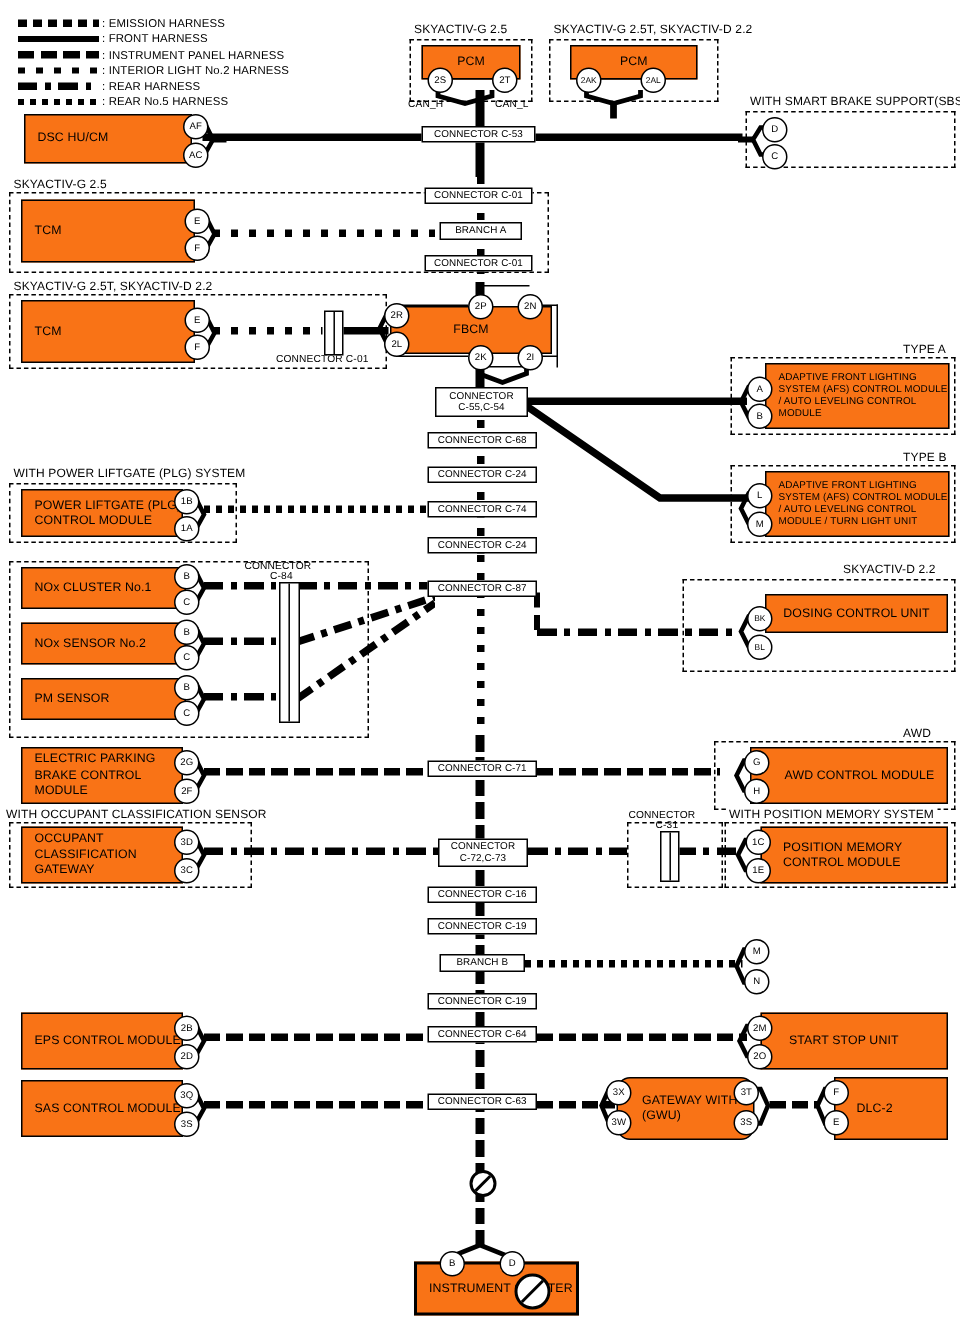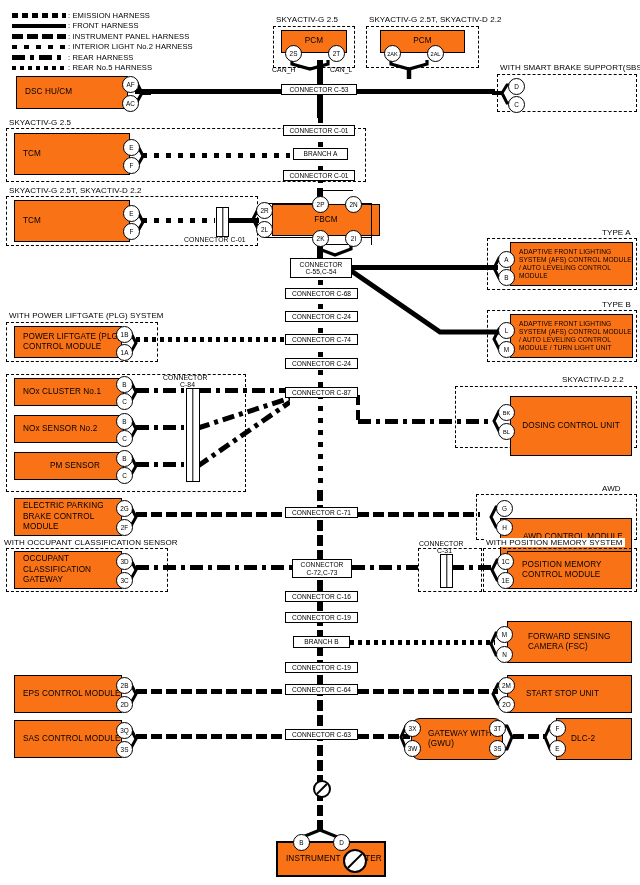--- a/index.html
+++ b/index.html
@@ -192,21 +192,21 @@
   <svg class="fork" style="left:131px;top:203px;width:22px;height:38px;" viewBox="0 0 22 38">
     <path d="M3 9 L7 9 L12 19 L7 28 L3 28" stroke="#000" stroke-width="3" fill="none"></path>
   </svg>
   <div class="h h-il-h abs" style="left:142px;top:218px;width:73px;height:5px;"></div>
   <div class="ic" style="left:216px;top:207px;width:11px;height:28px;">
     <div class="ic-inner"></div>
   </div>
   <div class="h h-front abs" style="left:227px;top:218px;width:32px;height:5px;"></div>
   <div class="tl sm" style="left:184px;top:236px;">CONNECTOR C-01</div>
 
-  <div class="box" style="left:272px;top:204px;width:108px;height:32px;border:1.1px solid #000;">
+  <div class="box" style="left:260px;top:204px;width:108px;height:32px;border:1.1px solid #000;">
     <span class="txt" style="width:100%;text-align:center;padding-left:0;">FBCM</span>
   </div>
   <div class="pin" style="left:256px;top:202px;">2R</div>
   <div class="pin" style="left:256px;top:221px;">2L</div>
   <div class="pin" style="left:312px;top:196px;">2P</div>
   <div class="pin" style="left:345px;top:196px;">2N</div>
   <div class="pin" style="left:312px;top:230px;">2K</div>
   <div class="pin" style="left:345px;top:230px;">2I</div>
   <svg class="fork" style="left:248px;top:200px;width:16px;height:38px;" viewBox="0 0 16 38">
     <path d="M14 9 L10 9 L5 19 L10 29 L14 29" stroke="#000" stroke-width="3" fill="none"></path>
@@ -287,21 +287,21 @@
   <div class="box" style="left:14px;top:415px;width:110px;height:28px;">
     <span class="txt">NOx SENSOR No.2</span>
   </div>
   <div class="pin" style="left:116px;top:413px;">B</div>
   <div class="pin" style="left:116px;top:430px;">C</div>
   <svg class="fork" style="left:124px;top:411px;width:22px;height:36px;" viewBox="0 0 22 36">
     <path d="M3 8 L7 8 L12 18 L7 27 L3 27" stroke="#000" stroke-width="3" fill="none"></path>
   </svg>
   <div class="h h-rear-h abs" style="left:136px;top:425px;width:48px;height:5px;"></div>
 
-  <div class="box" style="left:14px;top:452px;width:110px;height:28px;padding-left:27px;">
+  <div class="box" style="left:14px;top:452px;width:110px;height:28px;">
     <span class="txt">PM SENSOR</span>
   </div>
   <div class="pin" style="left:116px;top:450px;">B</div>
   <div class="pin" style="left:116px;top:467px;">C</div>
   <svg class="fork" style="left:124px;top:448px;width:22px;height:36px;" viewBox="0 0 22 36">
     <path d="M3 8 L7 8 L12 18 L7 27 L3 27" stroke="#000" stroke-width="3" fill="none"></path>
   </svg>
   <div class="h h-rear-h abs" style="left:136px;top:462px;width:48px;height:5px;"></div>
 
   <div class="tl sm" style="left:163px;top:374px;">CONNECTOR</div>
@@ -317,21 +317,21 @@
   </svg>
   <div class="conn" style="left:285px;top:387px;width:73px;height:11px;">CONNECTOR C-87</div>
 
   <div class="h h-rear-h abs" style="left:358px;top:419px;width:132px;height:5px;"></div>
   <svg class="abs" style="left:356px;top:393px;width:26px;height:32px;z-index:3;" viewBox="0 0 26 32">
     <path d="M2 2 L2 28" stroke="#000" stroke-width="4" fill="none" stroke-dasharray="10 5"></path>
   </svg>
 
   <div class="dframe" style="left:455px;top:386px;width:182px;height:62px;"></div>
   <div class="dlabel" style="left:560px;top:375px;">SKYACTIV-D 2.2</div>
-  <div class="box" style="left:510px;top:396px;width:122px;height:60px;">
+  <div class="box" style="left:510px;top:396px;width:122px;height:26px;">
     <span class="txt" style="width:100%;text-align:center;padding-left:0;">DOSING CONTROL UNIT</span>
   </div>
   <div class="pin sm" style="left:498px;top:404px;">BK</div>
   <div class="pin sm" style="left:498px;top:423px;">BL</div>
   <svg class="fork" style="left:489px;top:402px;width:16px;height:38px;" viewBox="0 0 16 38">
     <path d="M14 9 L10 9 L5 19 L10 29 L14 29" stroke="#000" stroke-width="3" fill="none"></path>
   </svg>
 
   <div class="box" style="left:14px;top:498px;width:108px;height:38px;">
     <span class="txt">ELECTRIC PARKING BRAKE CONTROL MODULE</span>
@@ -340,21 +340,21 @@
   <div class="pin" style="left:116px;top:519px;">2F</div>
   <svg class="fork" style="left:124px;top:498px;width:22px;height:38px;" viewBox="0 0 22 38">
     <path d="M3 9 L7 9 L12 19 L7 28 L3 28" stroke="#000" stroke-width="3" fill="none"></path>
   </svg>
   <div class="h h-ip-h abs" style="left:136px;top:512px;width:149px;height:5px;"></div>
   <div class="conn" style="left:285px;top:507px;width:73px;height:11px;">CONNECTOR C-71</div>
   <div class="h h-ip-h abs" style="left:358px;top:512px;width:122px;height:5px;"></div>
 
   <div class="dframe" style="left:476px;top:494px;width:161px;height:46px;"></div>
   <div class="dlabel" style="left:600px;top:484px;">AWD</div>
-  <div class="box" style="left:500px;top:498px;width:132px;height:38px;margin-top:20px;">
+  <div class="box" style="left:500px;top:498px;width:132px;height:38px;">
     <span class="txt" style="padding-left:22px;">AWD CONTROL MODULE</span>
   </div>
   <div class="pin" style="left:496px;top:500px;">G</div>
   <div class="pin" style="left:496px;top:519px;">H</div>
   <svg class="fork" style="left:486px;top:498px;width:16px;height:38px;" viewBox="0 0 16 38">
     <path d="M14 9 L10 9 L5 19 L10 29 L14 29" stroke="#000" stroke-width="3" fill="none"></path>
   </svg>
 
   <div class="dframe" style="left:6px;top:548px;width:162px;height:44px;"></div>
   <div class="dlabel" style="left:2px;top:538px;">WITH OCCUPANT CLASSIFICATION SENSOR</div>
@@ -391,23 +391,20 @@
   <svg class="fork" style="left:487px;top:551px;width:16px;height:38px;" viewBox="0 0 16 38">
     <path d="M14 9 L10 9 L5 19 L10 29 L14 29" stroke="#000" stroke-width="3" fill="none"></path>
   </svg>
 
   <div class="conn" style="left:285px;top:591px;width:73px;height:11px;">CONNECTOR C-16</div>
   <div class="conn" style="left:285px;top:612px;width:73px;height:11px;">CONNECTOR C-19</div>
   <div class="conn" style="left:293px;top:636px;width:57px;height:12px;">BRANCH B</div>
   <div class="conn" style="left:285px;top:662px;width:73px;height:11px;">CONNECTOR C-19</div>
 
   <div class="h h-r5-h abs" style="left:350px;top:640px;width:145px;height:5px;"></div>
-  <div class="box" style="left:507px;top:621px;width:125px;height:42px;">
-    <span class="txt" style="padding-left:20px;">FORWARD SENSING CAMERA (FSC)</span>
-  </div>
   <div class="pin" style="left:496px;top:626px;">M</div>
   <div class="pin" style="left:496px;top:646px;">N</div>
   <svg class="fork" style="left:486px;top:624px;width:16px;height:40px;" viewBox="0 0 16 40">
     <path d="M14 9 L10 9 L5 20 L10 31 L14 31" stroke="#000" stroke-width="3" fill="none"></path>
   </svg>
 
   <div class="box" style="left:14px;top:675px;width:108px;height:38px;">
     <span class="txt">EPS CONTROL MODULE</span>
   </div>
   <div class="pin" style="left:116px;top:677px;">2B</div>

